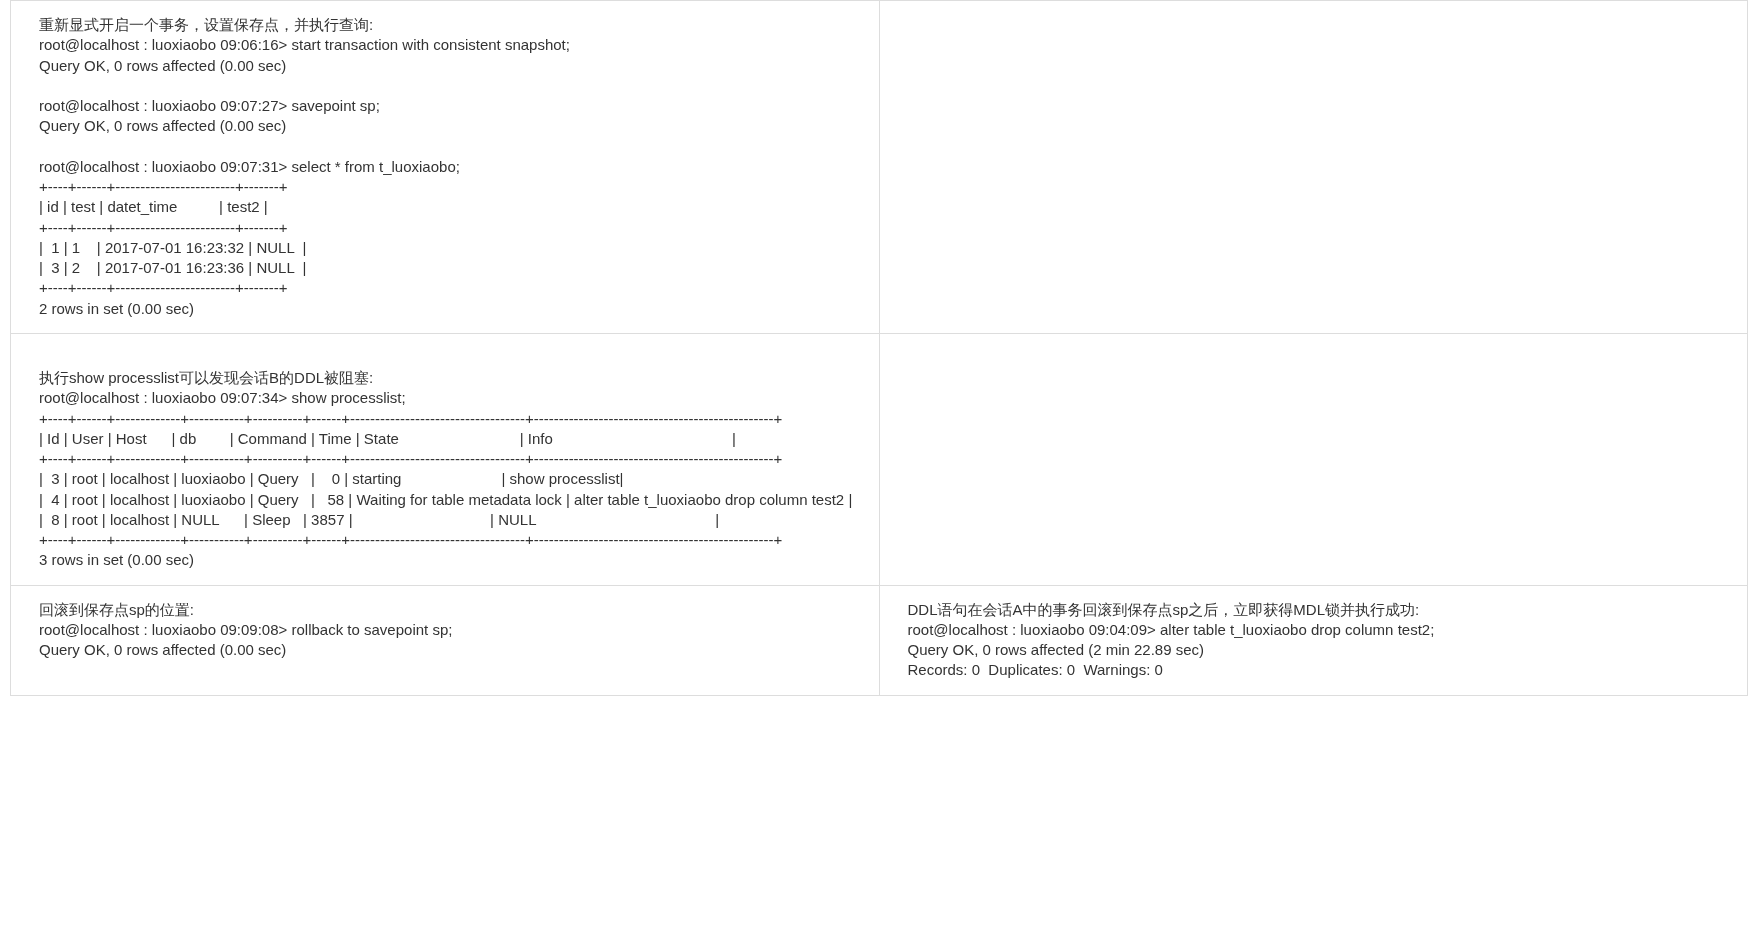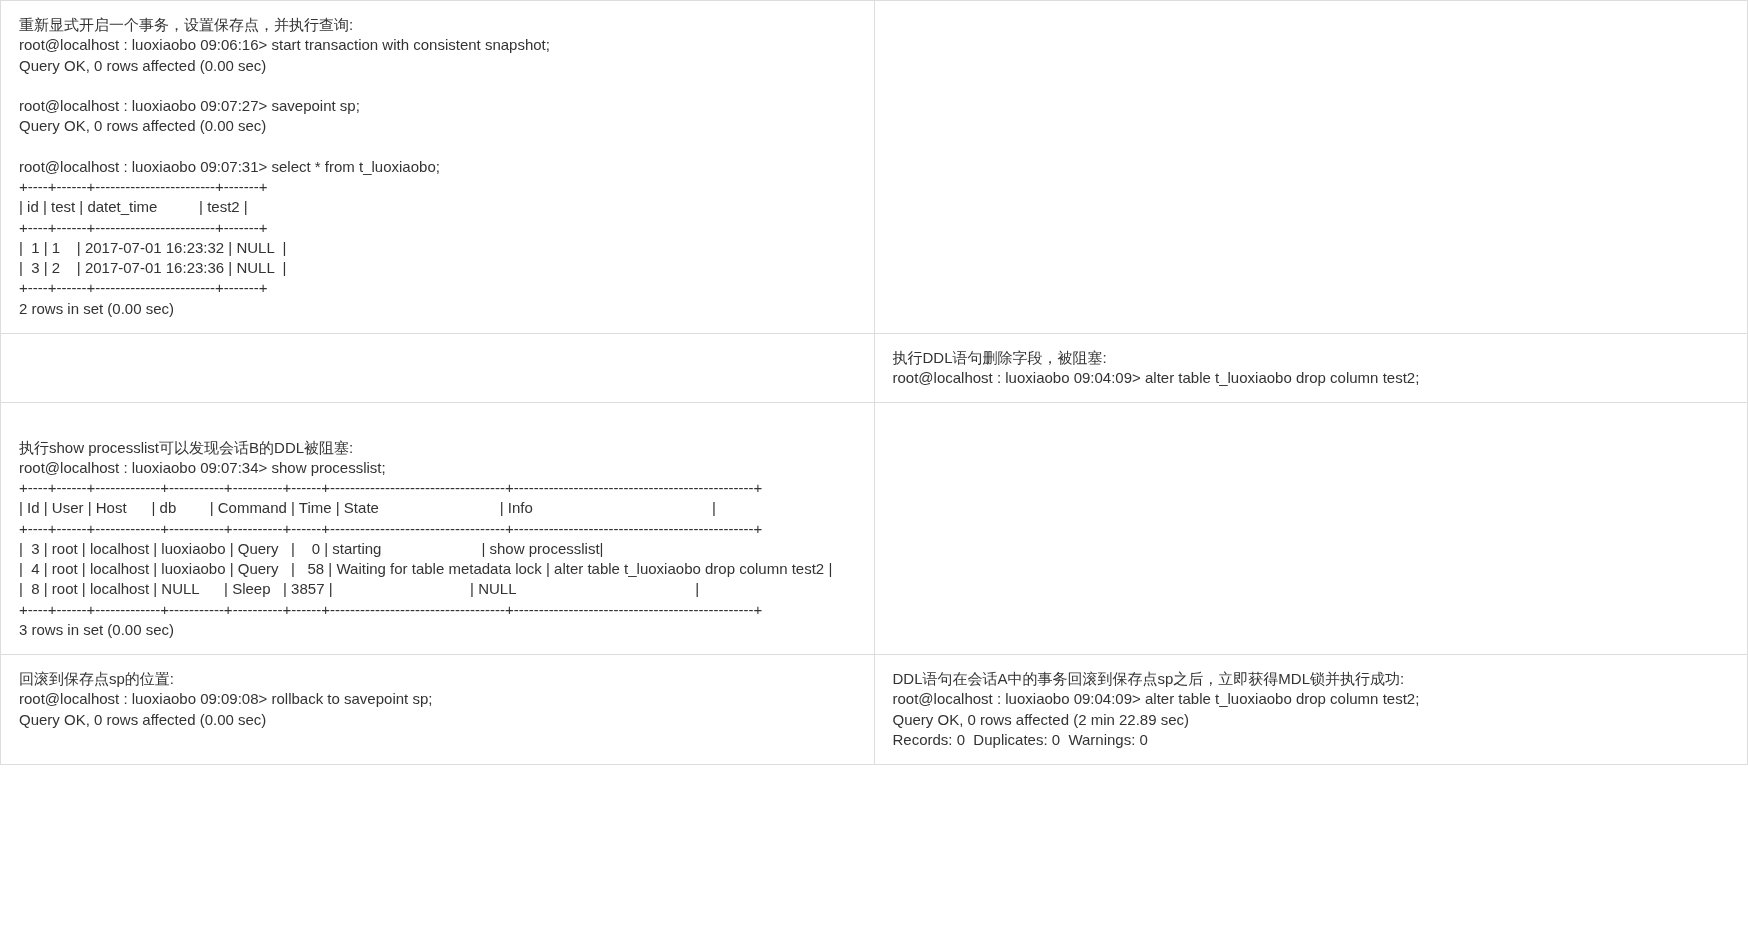--- a/index.html
+++ b/index.html
@@ -1,15 +1,15 @@
 <!DOCTYPE html>
 <html><head>
 <meta charset="utf-8">
 <style>
-  * { box-sizing: border-box; }
+  * { box-sizing: border-box; padding-left: 10px; }
   body {
     margin: 0;
     padding: 0;
     font-family: Arial, "Helvetica Neue", Helvetica, sans-serif;
     font-size: 15px;
     color: #333;
     background: #fff;
   }
   table.grid {
     width: 100%;
@@ -52,29 +52,20 @@
 |  3 | 2    | 2017-07-01 16:23:36 | NULL  |
 +----+------+------------------------+-------+
 2 rows in set (0.00 sec)</div>
       </td>
       <td>
         <div class="cell-content empty"></div>
       </td>
     </tr>
     <tr>
       <td>
-        <div class="cell-content empty"></div>
-      </td>
-      <td>
-        <div class="cell-content">执行DDL语句删除字段，被阻塞:
-root@localhost : luoxiaobo 09:04:09&gt; alter table t_luoxiaobo drop column test2;</div>
-      </td>
-    </tr>
-    <tr>
-      <td>
         <div class="cell-content">
 执行show processlist可以发现会话B的DDL被阻塞:
 root@localhost : luoxiaobo 09:07:34&gt; show processlist;
 +----+------+-------------+-----------+----------+------+-----------------------------------+------------------------------------------------+
 | Id | User | Host      | db        | Command | Time | State                             | Info                                           |
 +----+------+-------------+-----------+----------+------+-----------------------------------+------------------------------------------------+
 |  3 | root | localhost | luoxiaobo | Query   |    0 | starting                        | show processlist|
 |  4 | root | localhost | luoxiaobo | Query   |   58 | Waiting for table metadata lock | alter table t_luoxiaobo drop column test2 |
 |  8 | root | localhost | NULL      | Sleep   | 3857 |                                 | NULL                                           |
 +----+------+-------------+-----------+----------+------+-----------------------------------+------------------------------------------------+

